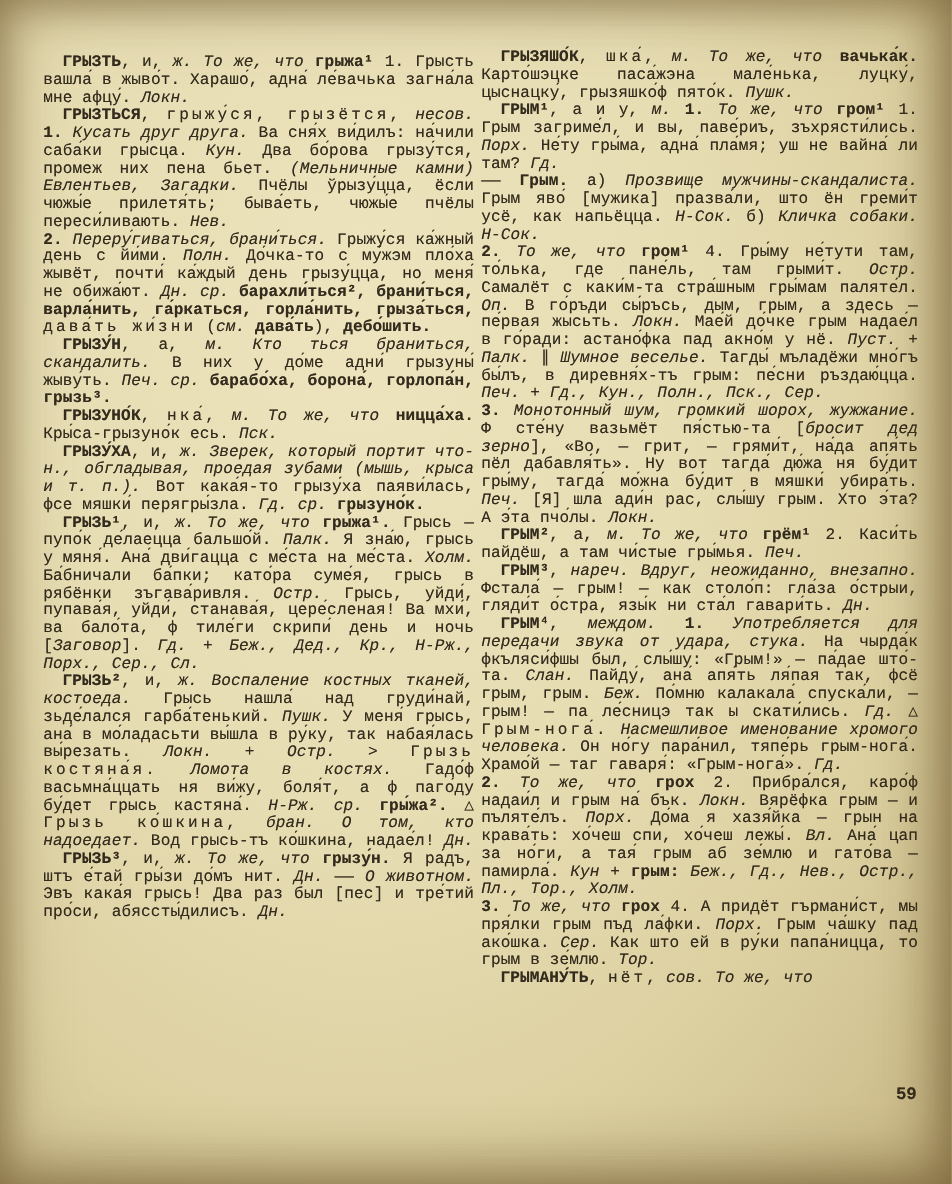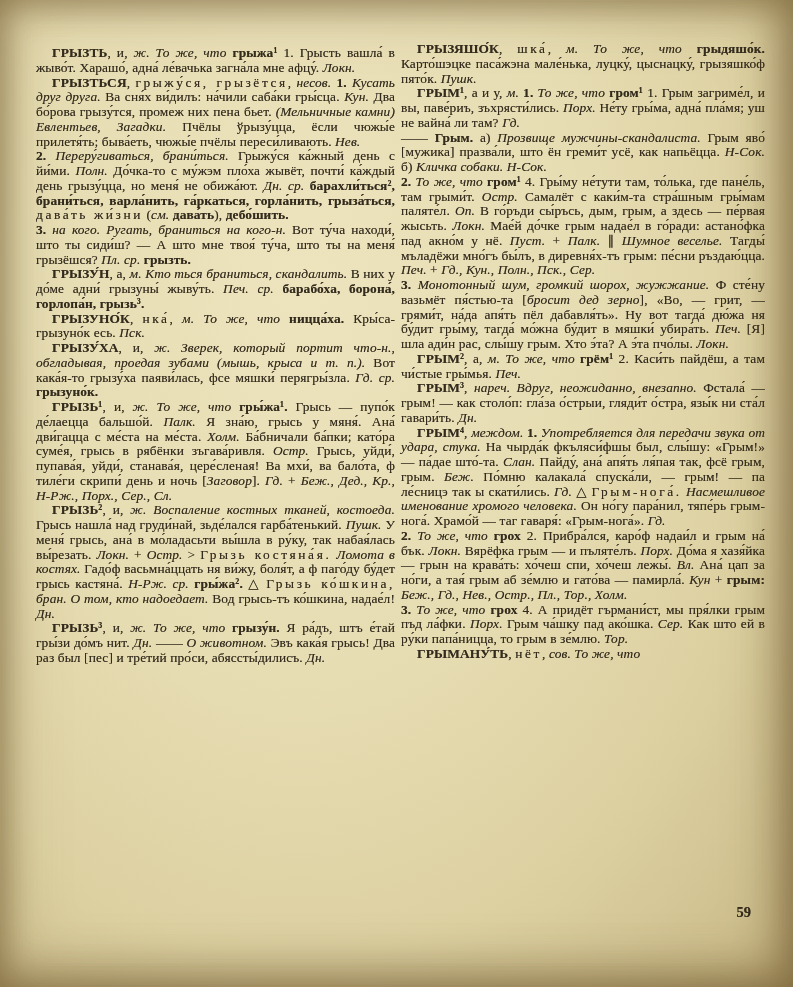--- a/index.html
+++ b/index.html
@@ -3,21 +3,21 @@
 <meta charset="utf-8">
 <style>
   html,body{margin:0;padding:0;background:#a9976e;}
   .page{
     position:relative;
     width:793px;height:987px;
     margin:0 auto;
     background:
       radial-gradient(ellipse at 38% 28%, #ede3bd 0%, #e7ddb3 40%, #ddd1a2 68%, #c9b887 100%);
     overflow:hidden;
-    font-family:Liberation Serif, serif;
+    font-family:Liberation Mono, monospace;
   }
   .page::after{
     content:'';position:absolute;inset:0;pointer-events:none;
     box-shadow:
       inset 0 0 70px rgba(106,82,40,.26),
       inset -16px 0 38px rgba(100,76,34,.34),
       inset 0 -22px 42px rgba(100,76,34,.26),
       inset 10px 0 26px rgba(100,76,34,.16),
       inset 0 14px 26px rgba(112,88,46,.14);
   }
@@ -32,43 +32,42 @@
     text-shadow:0 0 .5px rgba(51,43,29,.55);
   }
   #col0{left:36px;top:46px;}
   #col1{left:401px;top:42px;width:364px;}
   p.para{margin:0;padding:0;}
   p.ind{text-indent:16px;}
   .r-b{font-weight:bold;}
   .r-i{font-style:italic;}
   .r-sp{letter-spacing:2.6px;}
   .pageno{
-    position:absolute;right:42px;bottom:66px;
+    position:absolute;right:29px;bottom:66px;
     font-weight:bold;font-size:14.5px;color:#332b1d;
     text-shadow:0 0 .5px rgba(51,43,29,.55);
   }
 </style>
 </head>
 <body>
 
 <div class="page">
   <div class="col" id="col0">
       <p class="para ind"><span class="r-b">ГРЫЗТЬ</span><span>, и, </span><span class="r-i">ж. То же, что </span><span class="r-b">грыжа¹</span><span> 1. Грысть вашла́ в жыво́т. Харашо́, адна́ ле́вачька загна́ла мне афцу́. </span><span class="r-i">Локн.</span></p>
       <p class="para ind"><span class="r-b">ГРЫЗТЬСЯ</span><span>, </span><span class="r-sp">грыжу́ся, грызётся</span><span>, </span><span class="r-i">несов.</span><span> </span><span class="r-b">1.</span><span> </span><span class="r-i">Кусать друг друга.</span><span> Ва сня́х ви́дилъ: на́чили саба́ки гры́сца. </span><span class="r-i">Кун.</span><span> Два бо́рова грызу́тся, промеж них пена бьет. </span><span class="r-i">(Мельничные камни) Евлентьев, Загадки.</span><span> Пчёлы ўрызу́цца, ёсли чюжы́е прилетя́ть; быва́еть, чюжы́е пчёлы переси́ливають. </span><span class="r-i">Нев.</span></p>
       <p class="para"><span class="r-b">2.</span><span> </span><span class="r-i">Переру́гиваться, брани́ться.</span><span> Грыжу́ся ка́жный день с йи́ми. </span><span class="r-i">Полн.</span><span> До́чка-то с му́жэм пло́ха жывёт, почти́ ка́ждый день грызу́цца, но меня́ не обижа́ют. </span><span class="r-i">Дн. ср.</span><span> </span><span class="r-b">барахли́ться², брани́ться, варла́нить, га́ркаться, горла́нить, грыза́ться,</span><span> </span><span class="r-sp">дава́ть жи́зни</span><span> (</span><span class="r-i">см.</span><span> </span><span class="r-b">дава́ть</span><span>), </span><span class="r-b">дебо́шить.</span></p>
-      <p class="para"><span class="r-b">3.</span><span> </span><span class="r-i">на кого. Ругать, браниться на кого-н.</span><span> Вот ту́ча находи́, што ты сиди́ш? — А што мне твоя́ ту́ча, што ты на меня́ грызёшся? </span><span class="r-i">Пл. ср.</span><span> </span><span class="r-b">грызть.</span></p>
       <p class="para ind"><span class="r-b">ГРЫЗУ́Н</span><span>, а, </span><span class="r-i">м. Кто ться браниться, скандалить.</span><span> В них у до́ме адни́ грызуны́ жыву́ть. </span><span class="r-i">Печ. ср.</span><span> </span><span class="r-b">барабо́ха, борона́, горлопа́н, грызь³.</span></p>
       <p class="para ind"><span class="r-b">ГРЫЗУНО́К</span><span>, </span><span class="r-sp">нка́</span><span>, </span><span class="r-i">м. То же, что </span><span class="r-b">ницца́ха.</span><span> Кры́са-грызуно́к есь. </span><span class="r-i">Пск.</span></p>
       <p class="para ind"><span class="r-b">ГРЫЗУ́ХА</span><span>, и, </span><span class="r-i">ж. Зверек, который портит что-н., обгладывая, проедая зубами (мышь, крыса и т. п.).</span><span> Вот кака́я-то грызу́ха паяви́лась, фсе мяшки́ перягры́зла. </span><span class="r-i">Гд. ср.</span><span> </span><span class="r-b">грызуно́к.</span></p>
       <p class="para ind"><span class="r-b">ГРЫЗЬ¹</span><span>, и, </span><span class="r-i">ж. То же, что </span><span class="r-b">гры́жа¹.</span><span> Грысь — пупо́к де́лаецца бальшо́й. </span><span class="r-i">Палк.</span><span> Я зна́ю, грысь у мяня́. Ана́ дви́гацца с ме́ста на ме́ста. </span><span class="r-i">Холм.</span><span> Ба́бничали ба́пки; като́ра суме́я, грысь в рябёнки зъгава́ривля. </span><span class="r-i">Остр.</span><span> Грысь, уйди́, пупава́я, уйди́, станава́я, цере́сленая! Ва мхи́, ва бало́та, ф тиле́ги скрипи́ день и ночь [</span><span class="r-i">Заговор</span><span>]. </span><span class="r-i">Гд.</span><span> + </span><span class="r-i">Беж., Дед., Кр., Н-Рж., Порх., Сер., Сл.</span></p>
       <p class="para ind"><span class="r-b">ГРЫЗЬ²</span><span>, и, </span><span class="r-i">ж. Воспаление костных тканей, костоеда.</span><span> Грысь нашла́ над груди́най, зьде́лался гарба́тенький. </span><span class="r-i">Пушк.</span><span> У меня́ грысь, ана́ в мо́ладасьти вы́шла в ру́ку, так набая́лась вы́резать. </span><span class="r-i">Локн.</span><span> + </span><span class="r-i">Остр.</span><span> &gt; </span><span class="r-sp">Грызь костяна́я.</span><span> </span><span class="r-i">Ломота в костях.</span><span> Гадо́ф васьмна́ццать ня ви́жу, боля́т, а ф паго́ду бу́дет грысь кастяна́. </span><span class="r-i">Н-Рж. ср.</span><span> </span><span class="r-b">гры́жа².</span><span> △ </span><span class="r-sp">Грызь ко́шкина,</span><span> </span><span class="r-i">бран. О том, кто надоедает.</span><span> Вод грысь-тъ ко́шкина, надае́л! </span><span class="r-i">Дн.</span></p>
       <p class="para ind"><span class="r-b">ГРЫЗЬ³</span><span>, и, </span><span class="r-i">ж. То же, что </span><span class="r-b">грызу́н.</span><span> Я ра́дъ, штъ е́тай гры́зи до́мъ нит. </span><span class="r-i">Дн.</span><span> —— </span><span class="r-i">О животном.</span><span> Эвъ кака́я грысь! Два раз был [пес] и тре́тий про́си, абяссты́дилисъ. </span><span class="r-i">Дн.</span></p>
     </div>
   <div class="col" id="col1">
-      <p class="para ind"><span class="r-b">ГРЫЗЯШО́К</span><span>, </span><span class="r-sp">шка́</span><span>, </span><span class="r-i">м. То же, что </span><span class="r-b">грыдяшо́к.</span><span> Карто́шэцке паса́жэна мале́нька, луцку́, цыснацку́, грызяшко́ф пято́к. </span><span class="r-i">Пушк.</span></p>
+      <p class="para ind"><span class="r-b">ГРЫЗЯШО́К</span><span>, </span><span class="r-sp">шка́</span><span>, </span><span class="r-i">м. То же, что </span><span class="r-b">вачька́к.</span><span> Карто́шэцке паса́жэна мале́нька, луцку́, цыснацку́, грызяшко́ф пято́к. </span><span class="r-i">Пушк.</span></p>
       <p class="para ind"><span class="r-b">ГРЫМ¹</span><span>, а и у, </span><span class="r-i">м.</span><span> </span><span class="r-b">1.</span><span> </span><span class="r-i">То же, что </span><span class="r-b">гром¹</span><span> 1. Грым загриме́л, и вы, паве́риъ, зъхрясти́лись. </span><span class="r-i">Порх.</span><span> Не́ту гры́ма, адна́ пла́мя; уш не вайна́ ли там? </span><span class="r-i">Гд.</span></p>
       <p class="para"><span>—— </span><span class="r-b">Грым.</span><span> а) </span><span class="r-i">Прозвище мужчины-скандалиста.</span><span> Грым яво́ [мужика] празва́ли, што ён греми́т усё, как напьёцца. </span><span class="r-i">Н-Сок.</span><span> б) </span><span class="r-i">Кличка собаки. Н-Сок.</span></p>
       <p class="para"><span class="r-b">2.</span><span> </span><span class="r-i">То же, что </span><span class="r-b">гром¹</span><span> 4. Гры́му не́тути там, то́лька, где пане́ль, там грыми́т. </span><span class="r-i">Остр.</span><span> Самалёт с каки́м-та стра́шным гры́мам паляте́л. </span><span class="r-i">Оп.</span><span> В го́ръди сы́ръсь, дым, грым, а здесь — пе́рвая жысьть. </span><span class="r-i">Локн.</span><span> Мае́й до́чке грым надае́л в го́ради: астано́фка пад акно́м у нё. </span><span class="r-i">Пуст.</span><span> + </span><span class="r-i">Палк.</span><span> ∥ </span><span class="r-i">Шумное веселье.</span><span> Тагды́ мъладёжи мно́гъ бы́лъ, в диревня́х-тъ грым: пе́сни ръздаю́цца. </span><span class="r-i">Печ.</span><span> + </span><span class="r-i">Гд., Кун., Полн., Пск., Сер.</span></p>
       <p class="para"><span class="r-b">3.</span><span> </span><span class="r-i">Монотонный шум, громкий шорох, жужжание.</span><span> Ф сте́ну вазьмёт пя́стью-та [</span><span class="r-i">бросит дед зерно</span><span>], «Во, — грит, — грями́т, на́да апя́ть пёл дабавля́ть». Ну вот тагда́ дю́жа ня бу́дит гры́му, тагда́ мо́жна бу́дит в мяшки́ убира́ть. </span><span class="r-i">Печ.</span><span> [Я] шла ади́н рас, слы́шу грым. Хто э́та? А э́та пчо́лы. </span><span class="r-i">Локн.</span></p>
       <p class="para ind"><span class="r-b">ГРЫМ²</span><span>, а, </span><span class="r-i">м. То же, что </span><span class="r-b">грём¹</span><span> 2. Каси́ть пайдёш, а там чи́стые гры́мья. </span><span class="r-i">Печ.</span></p>
       <p class="para ind"><span class="r-b">ГРЫМ³</span><span>, </span><span class="r-i">нареч. Вдруг, неожиданно, внезапно.</span><span> Фстала́ — грым! — как столо́п: гла́за о́стрыи, гляди́т о́стра, язы́к ни ста́л гавари́ть. </span><span class="r-i">Дн.</span></p>
       <p class="para ind"><span class="r-b">ГРЫМ⁴</span><span>, </span><span class="r-i">междом.</span><span> </span><span class="r-b">1.</span><span> </span><span class="r-i">Употребляется для передачи звука от удара, стука.</span><span> На чырда́к фкъляси́фшы был, слы́шу: «Грым!» — па́дае што́-та. </span><span class="r-i">Слан.</span><span> Пайду́, ана́ апя́ть ля́пая так, фсё грым, грым. </span><span class="r-i">Беж.</span><span> По́мню калакала́ спуска́ли, — грым! — па ле́сницэ так ы скати́лись. </span><span class="r-i">Гд.</span><span> △ </span><span class="r-sp">Грым-нога́.</span><span> </span><span class="r-i">Насмешливое именование хромого человека.</span><span> Он но́гу пара́нил, тяпе́рь грым-нога́. Храмо́й — таг гаваря́: «Грым-нога́». </span><span class="r-i">Гд.</span></p>
       <p class="para"><span class="r-b">2.</span><span> </span><span class="r-i">То же, что </span><span class="r-b">грох</span><span> 2. Прибра́лся, каро́ф надаи́л и грым на́ бък. </span><span class="r-i">Локн.</span><span> Вярёфка грым — и пъляте́лъ. </span><span class="r-i">Порх.</span><span> До́ма я хазя́йка — грын на крава́ть: хо́чеш спи, хо́чеш лежы́. </span><span class="r-i">Вл.</span><span> Ана́ цап за но́ги, а тая́ грым аб зе́млю и гато́ва — памирла́. </span><span class="r-i">Кун</span><span> + </span><span class="r-b">грым:</span><span> </span><span class="r-i">Беж., Гд., Нев., Остр., Пл., Тор., Холм.</span></p>
       <p class="para"><span class="r-b">3.</span><span> </span><span class="r-i">То же, что </span><span class="r-b">грох</span><span> 4. А придёт гърмани́ст, мы пря́лки грым пъд ла́фки. </span><span class="r-i">Порх.</span><span> Грым ча́шку пад ако́шка. </span><span class="r-i">Сер.</span><span> Как што ей в ру́ки папа́ницца, то грым в зе́млю. </span><span class="r-i">Тор.</span></p>
       <p class="para ind"><span class="r-b">ГРЫМАНУ́ТЬ</span><span>, </span><span class="r-sp">нёт</span><span>, </span><span class="r-i">сов. То же, что</span></p>

